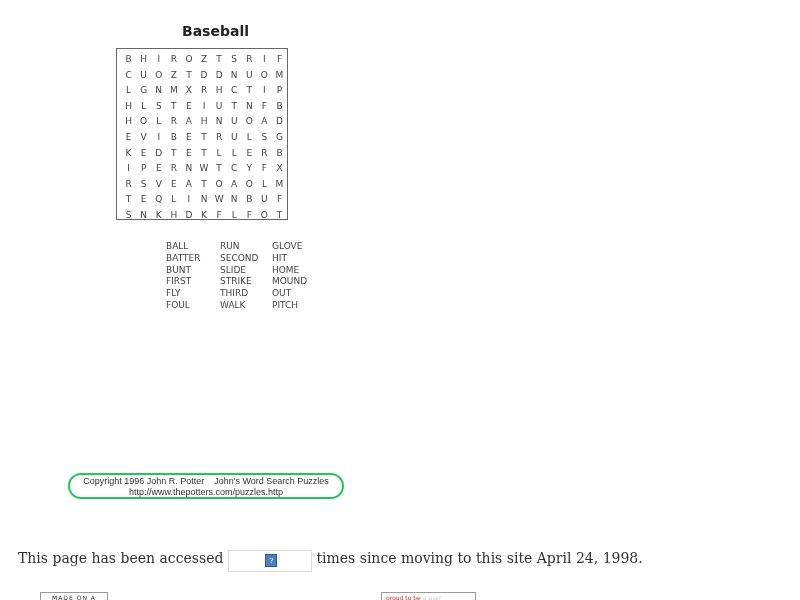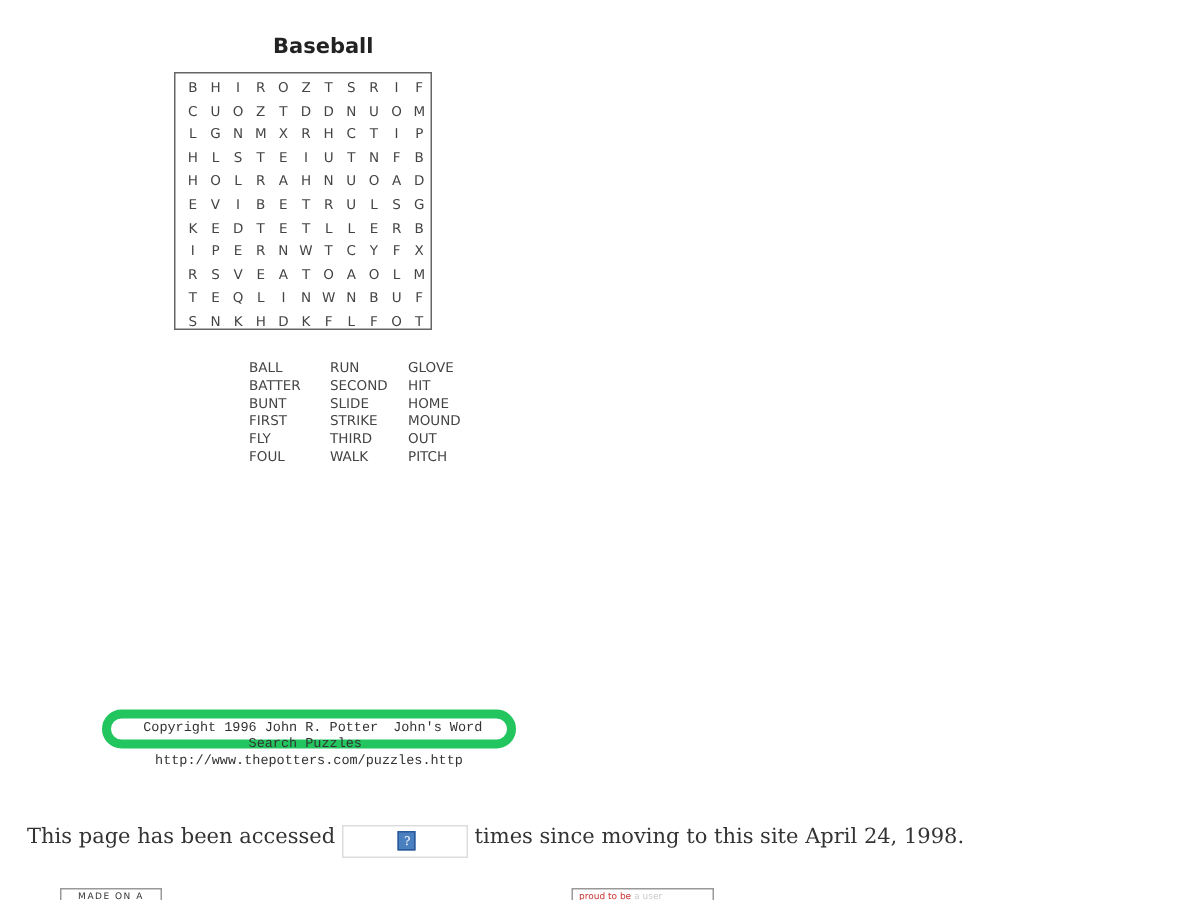--- a/index.html
+++ b/index.html
@@ -7,21 +7,21 @@
     .title { position: absolute; left: 182px; top: 23px; font-size: 14px; font-weight: bold; font-family: "DejaVu Sans", sans-serif; }
     .grid { position: absolute; left: 116px; top: 48px; width: 172px; height: 172px; border: 1px solid #666; box-sizing: border-box; }
     .grid-row { display: flex; height: 15.6px; padding-left: 4px; }
     .grid-row:first-child { margin-top: 3px; }
     .cell { width: 15.7px; font-size: 9px; text-align: center; color: #444; line-height: 15.6px; font-family: "DejaVu Sans", sans-serif; }
     .words { position: absolute; left: 123px; top: 241px; display: flex; }
     .word-col { display: flex; flex-direction: column; }
     .word-col:nth-child(1) { width: 54px; }
     .word-col:nth-child(2) { width: 52px; }
     .word { font-size: 9px; line-height: 11.8px; color: #444; font-family: "DejaVu Sans", sans-serif; padding-left: 43px; }
-    .copyright { position: absolute; left: 68px; top: 473px; width: 276px; height: 26px; border: 6px solid #22c55e; border-radius: 13px; box-sizing: border-box; text-align: center; font-family: Liberation Mono, monospace; font-size: 9px; line-height: 11px; color: #333; padding-top: 1px; }
+    .copyright { position: absolute; left: 68px; top: 473px; width: 276px; height: 26px; border: 2px solid #22c55e; border-radius: 13px; box-sizing: border-box; text-align: center; font-family: Liberation Sans, sans-serif; font-size: 9px; line-height: 11px; color: #333; padding-top: 1px; }
     .copyright .line1 span { margin: 0 5px; }
     .access { position: absolute; left: 18px; top: 550px; font-family: "DejaVu Serif", serif; font-size: 14px; color: #333; display: flex; white-space: nowrap; }
     .counter { display: inline-block; width: 82px; height: 20px; border: 1px solid #ddd; margin: 0 4px 0 5px; position: relative; vertical-align: middle; }
     .counter-icon { position: absolute; left: 36px; top: 3px; width: 10px; height: 11px; background: #4a7fc0; border: 1px solid #2a5a9a; color: #fff; font-size: 8px; line-height: 11px; text-align: center; }
     .badge-made { position: absolute; left: 40px; top: 592px; width: 68px; height: 14px; border: 1px solid #999; box-sizing: border-box; font-size: 6px; text-align: center; letter-spacing: 1px; line-height: 10px; color: #333; font-family: "DejaVu Sans", sans-serif; }
     .badge-proud { position: absolute; left: 381px; top: 592px; width: 95px; height: 14px; border: 1px solid #999; box-sizing: border-box; font-size: 6px; line-height: 10px; padding-left: 4px; color: #c33; font-family: "DejaVu Sans", sans-serif; }
     .badge-proud .faint { color: #ccc; margin-left: 2px; }
   </style>
 </head>
 <body>

